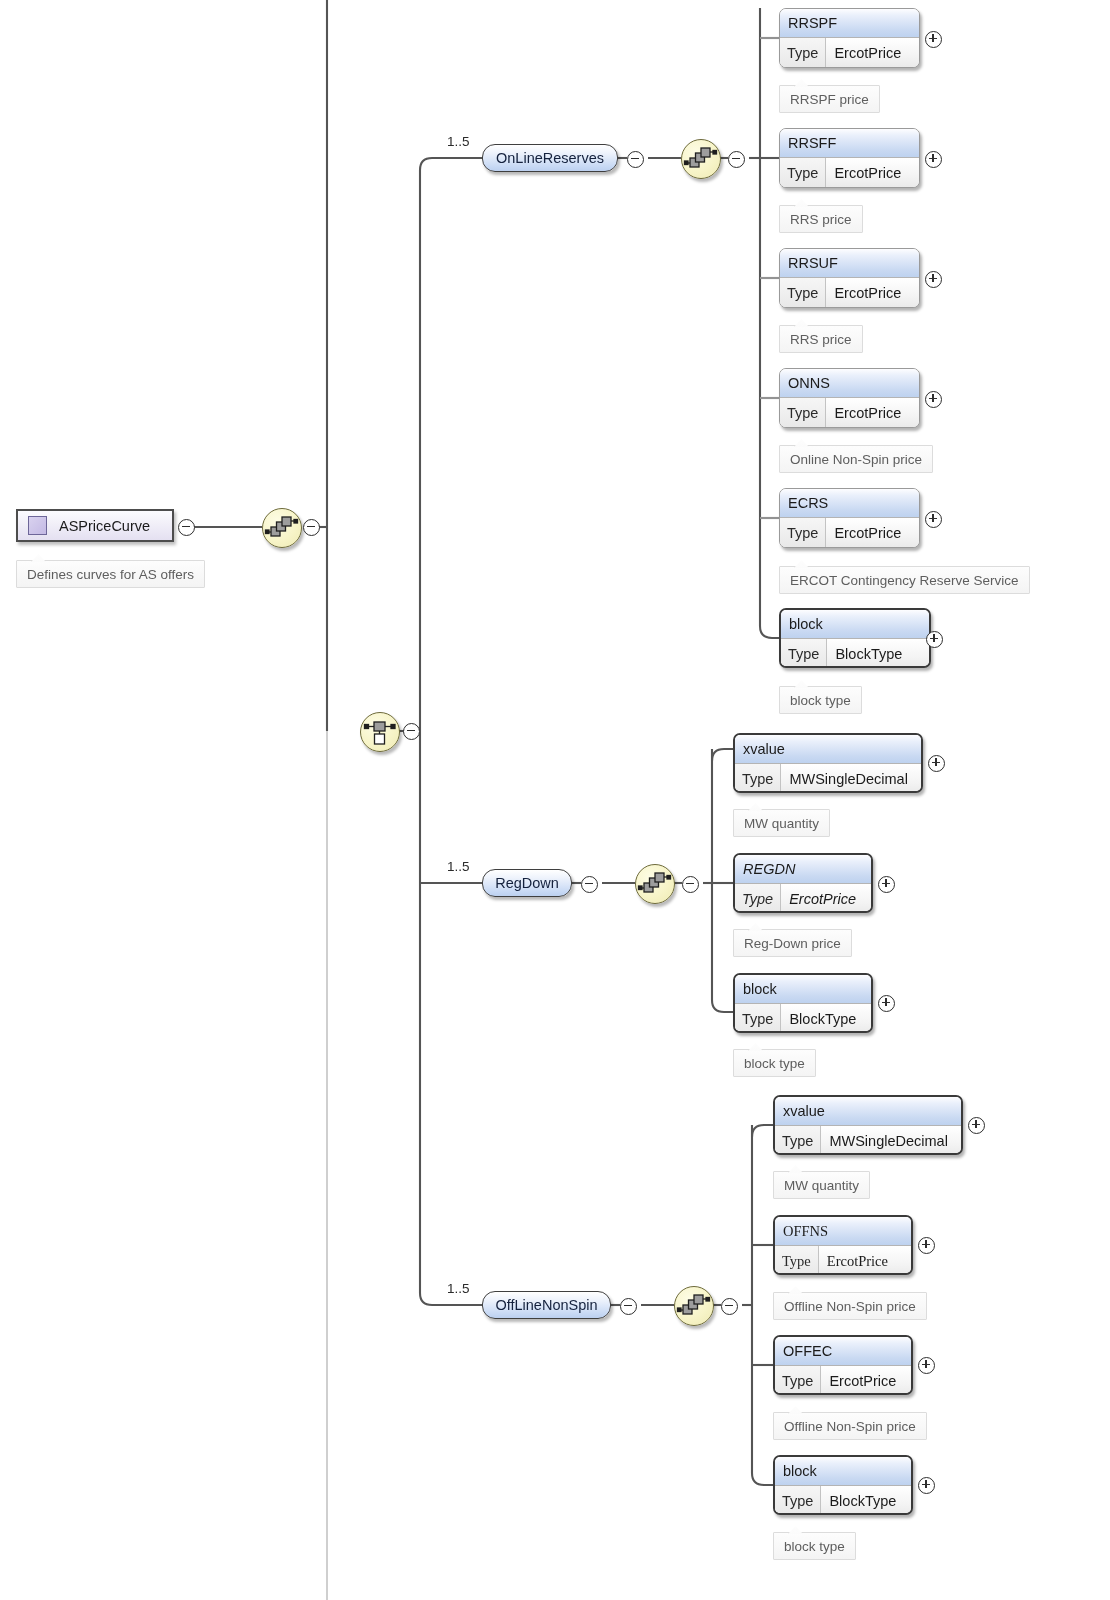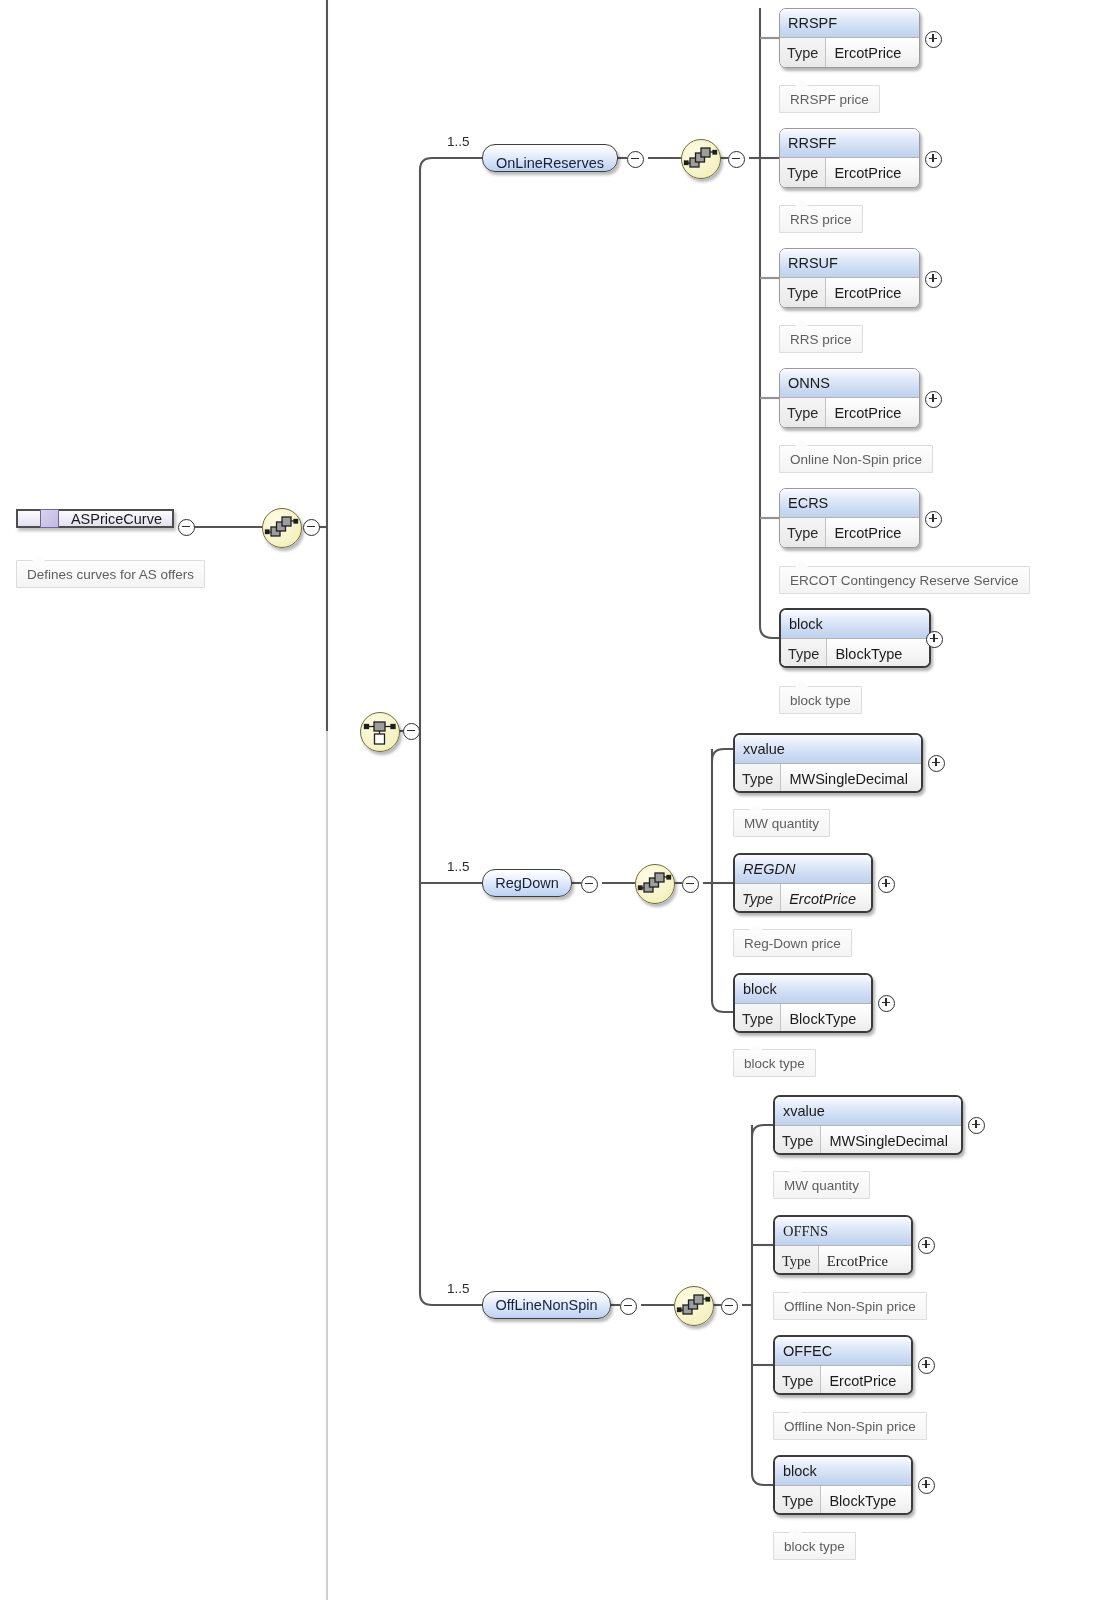--- a/index.html
+++ b/index.html
@@ -218,21 +218,21 @@
     </g>
 
     <g fill="none" stroke="#bdbdbd" stroke-width="1.2">
       <path d="M760 38 H779"></path>
       <path d="M760 278 H779"></path>
       <path d="M760 398 H779"></path>
       <path d="M760 518 H779"></path>
     </g>
   </svg>
 
-  <div class="rootnode" style="left:16px; top:509px; width:158px; height:19px;justify-content:flex-end;">
+  <div class="rootnode" style="left:16px; top:509px; width:158px; height:33px;">
     <span class="sq"></span>
     <span>ASPriceCurve</span>
   </div>
   <div class="tog" style="left:178px; top:519px;"></div>
 
   <div class="ann" style="left:16px; top:560px;">
     <span class="tail"></span>
     <span>Defines curves for AS offers</span>
   </div>
 
@@ -260,21 +260,21 @@
         <line x1="24" y1="13.5" x2="31" y2="13.5"></line>
         <line x1="18.5" y1="18" x2="18.5" y2="21"></line>
         <rect x="3.5" y="11.5" width="4" height="4" fill="#1f1f1f"></rect>
         <rect x="30" y="11.5" width="4" height="4" fill="#1f1f1f"></rect>
       </g>
     </svg>
   </div>
   <div class="tog" style="left:403px; top:723px;"></div>
 
   <div class="card" style="left:447px; top:134px;">1..5</div>
-  <div class="pill" style="left:482px; top:144px; width:136px; height:28px;align-items:flex-end;">
+  <div class="pill" style="left:482px; top:144px; width:136px; height:28px;">
     <span>OnLineReserves</span>
   </div>
   <div class="tog" style="left:627px; top:151px;"></div>
   <div class="comp" style="left:681px; top:139px;">
     <svg width="38" height="38" viewBox="0 0 38 38">
       <g stroke="#1f1f1f" stroke-width="1.3" fill="#9d9d9d">
         <rect x="8" y="18" width="9" height="9"></rect>
           <rect x="13.5" y="13" width="9" height="9"></rect>
           <rect x="19" y="8" width="9" height="9"></rect>
         <line x1="5" y1="23" x2="8" y2="23"></line>

